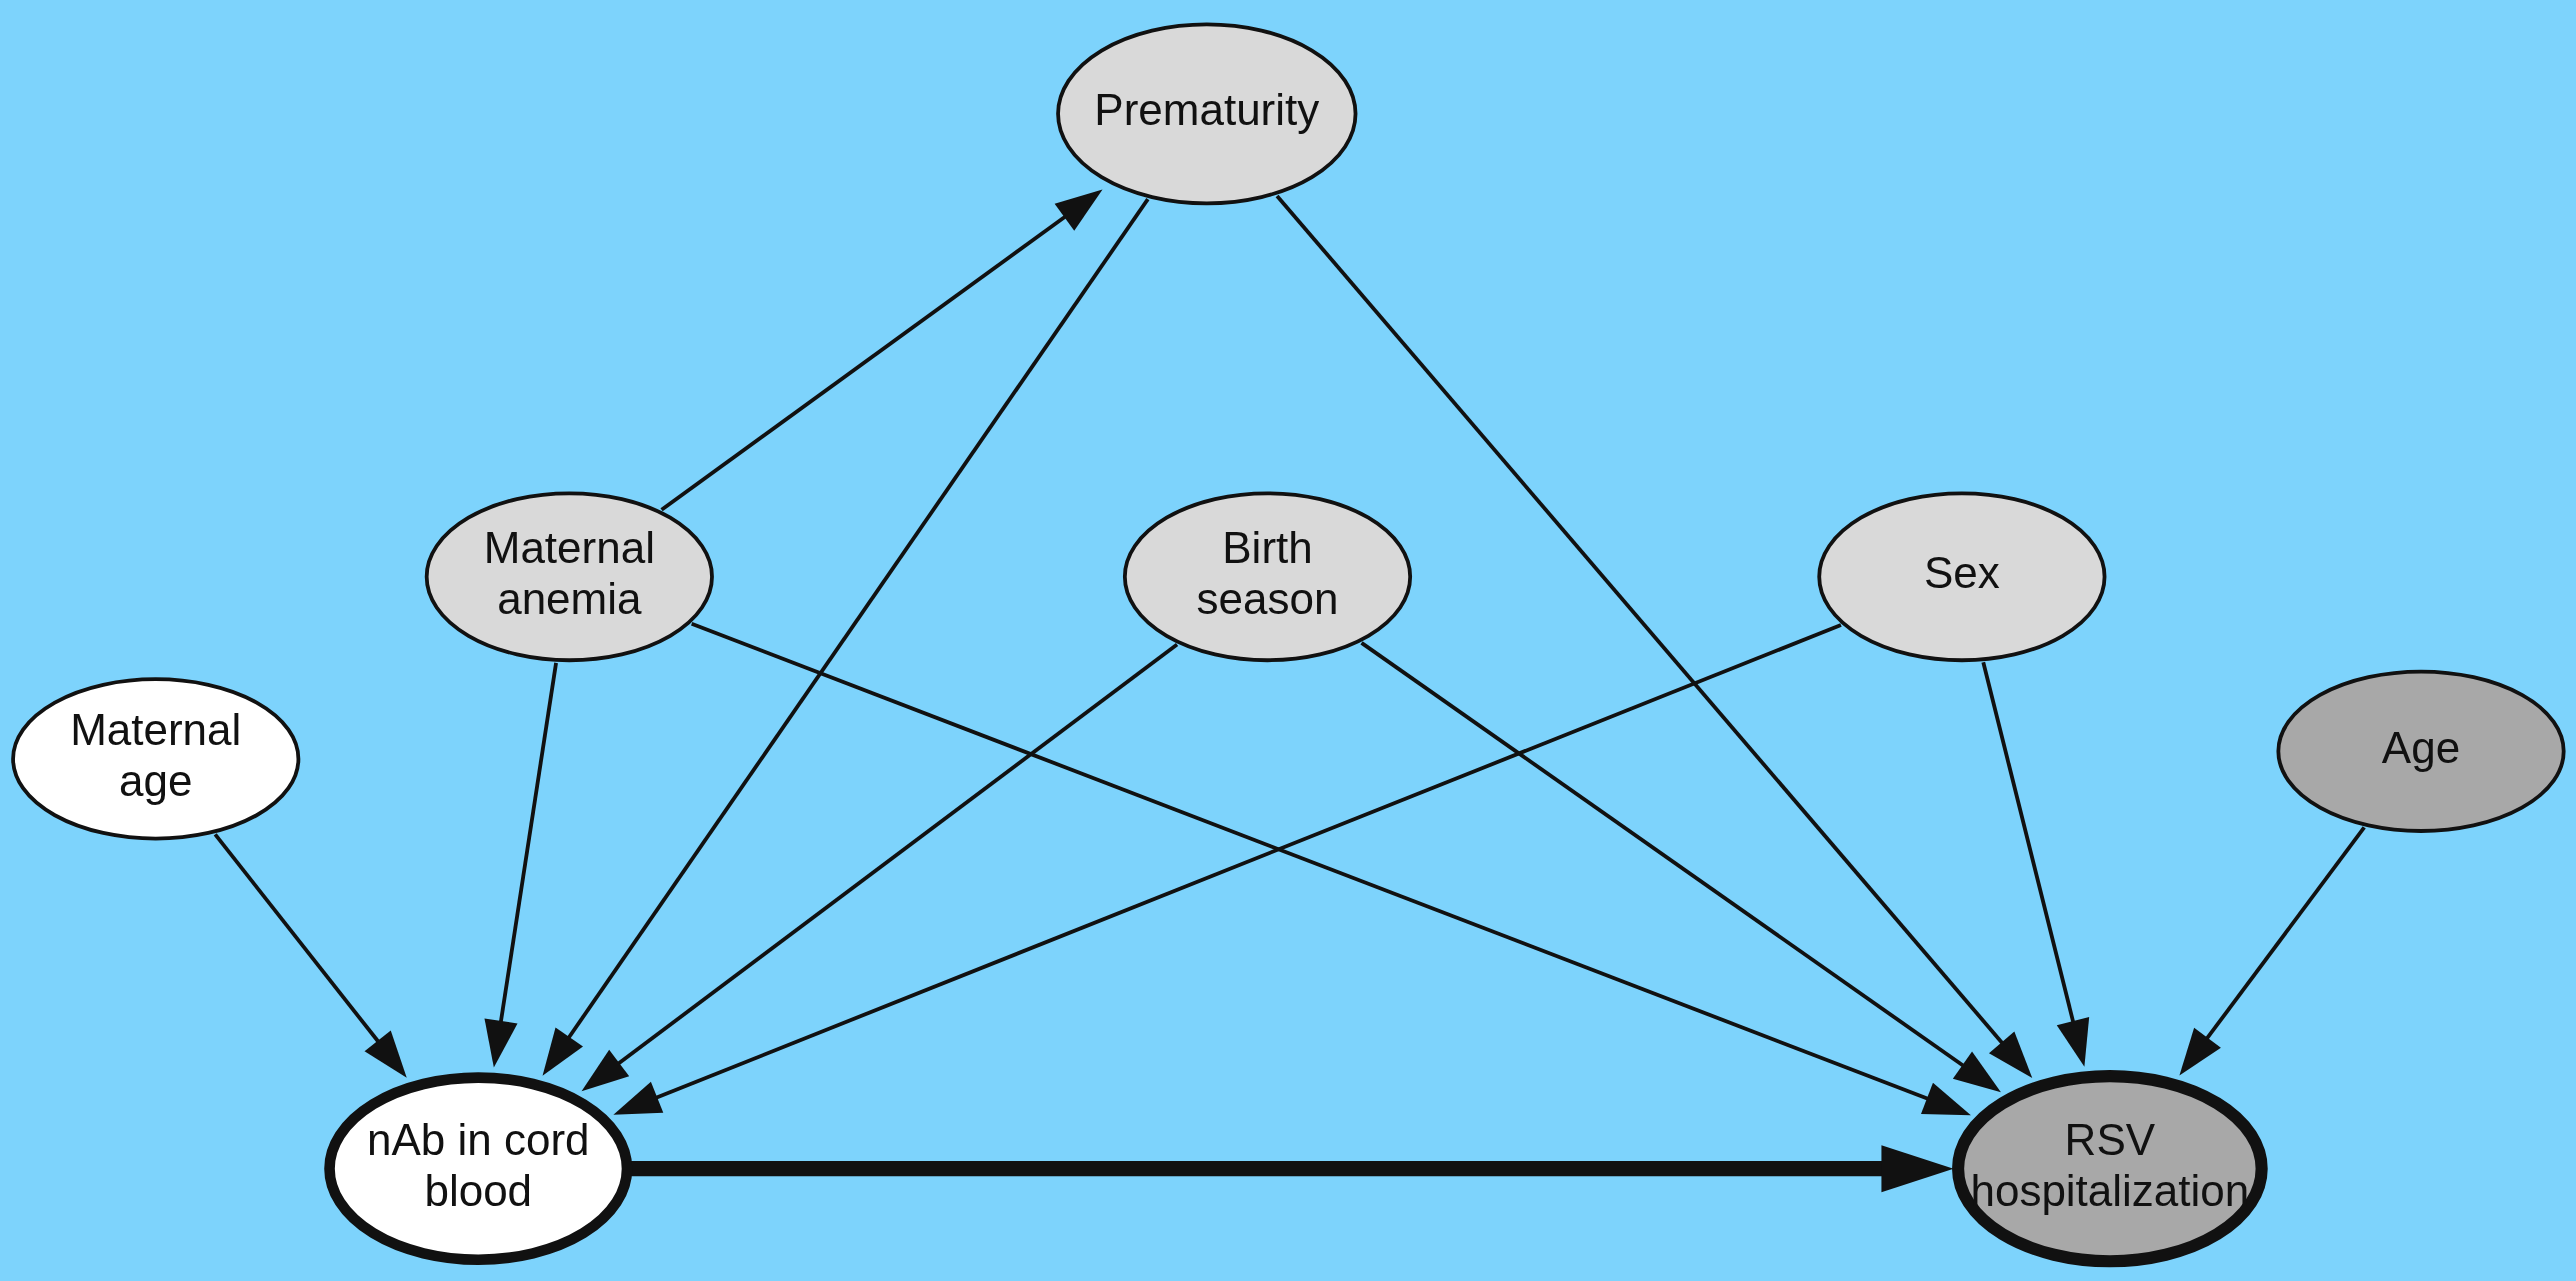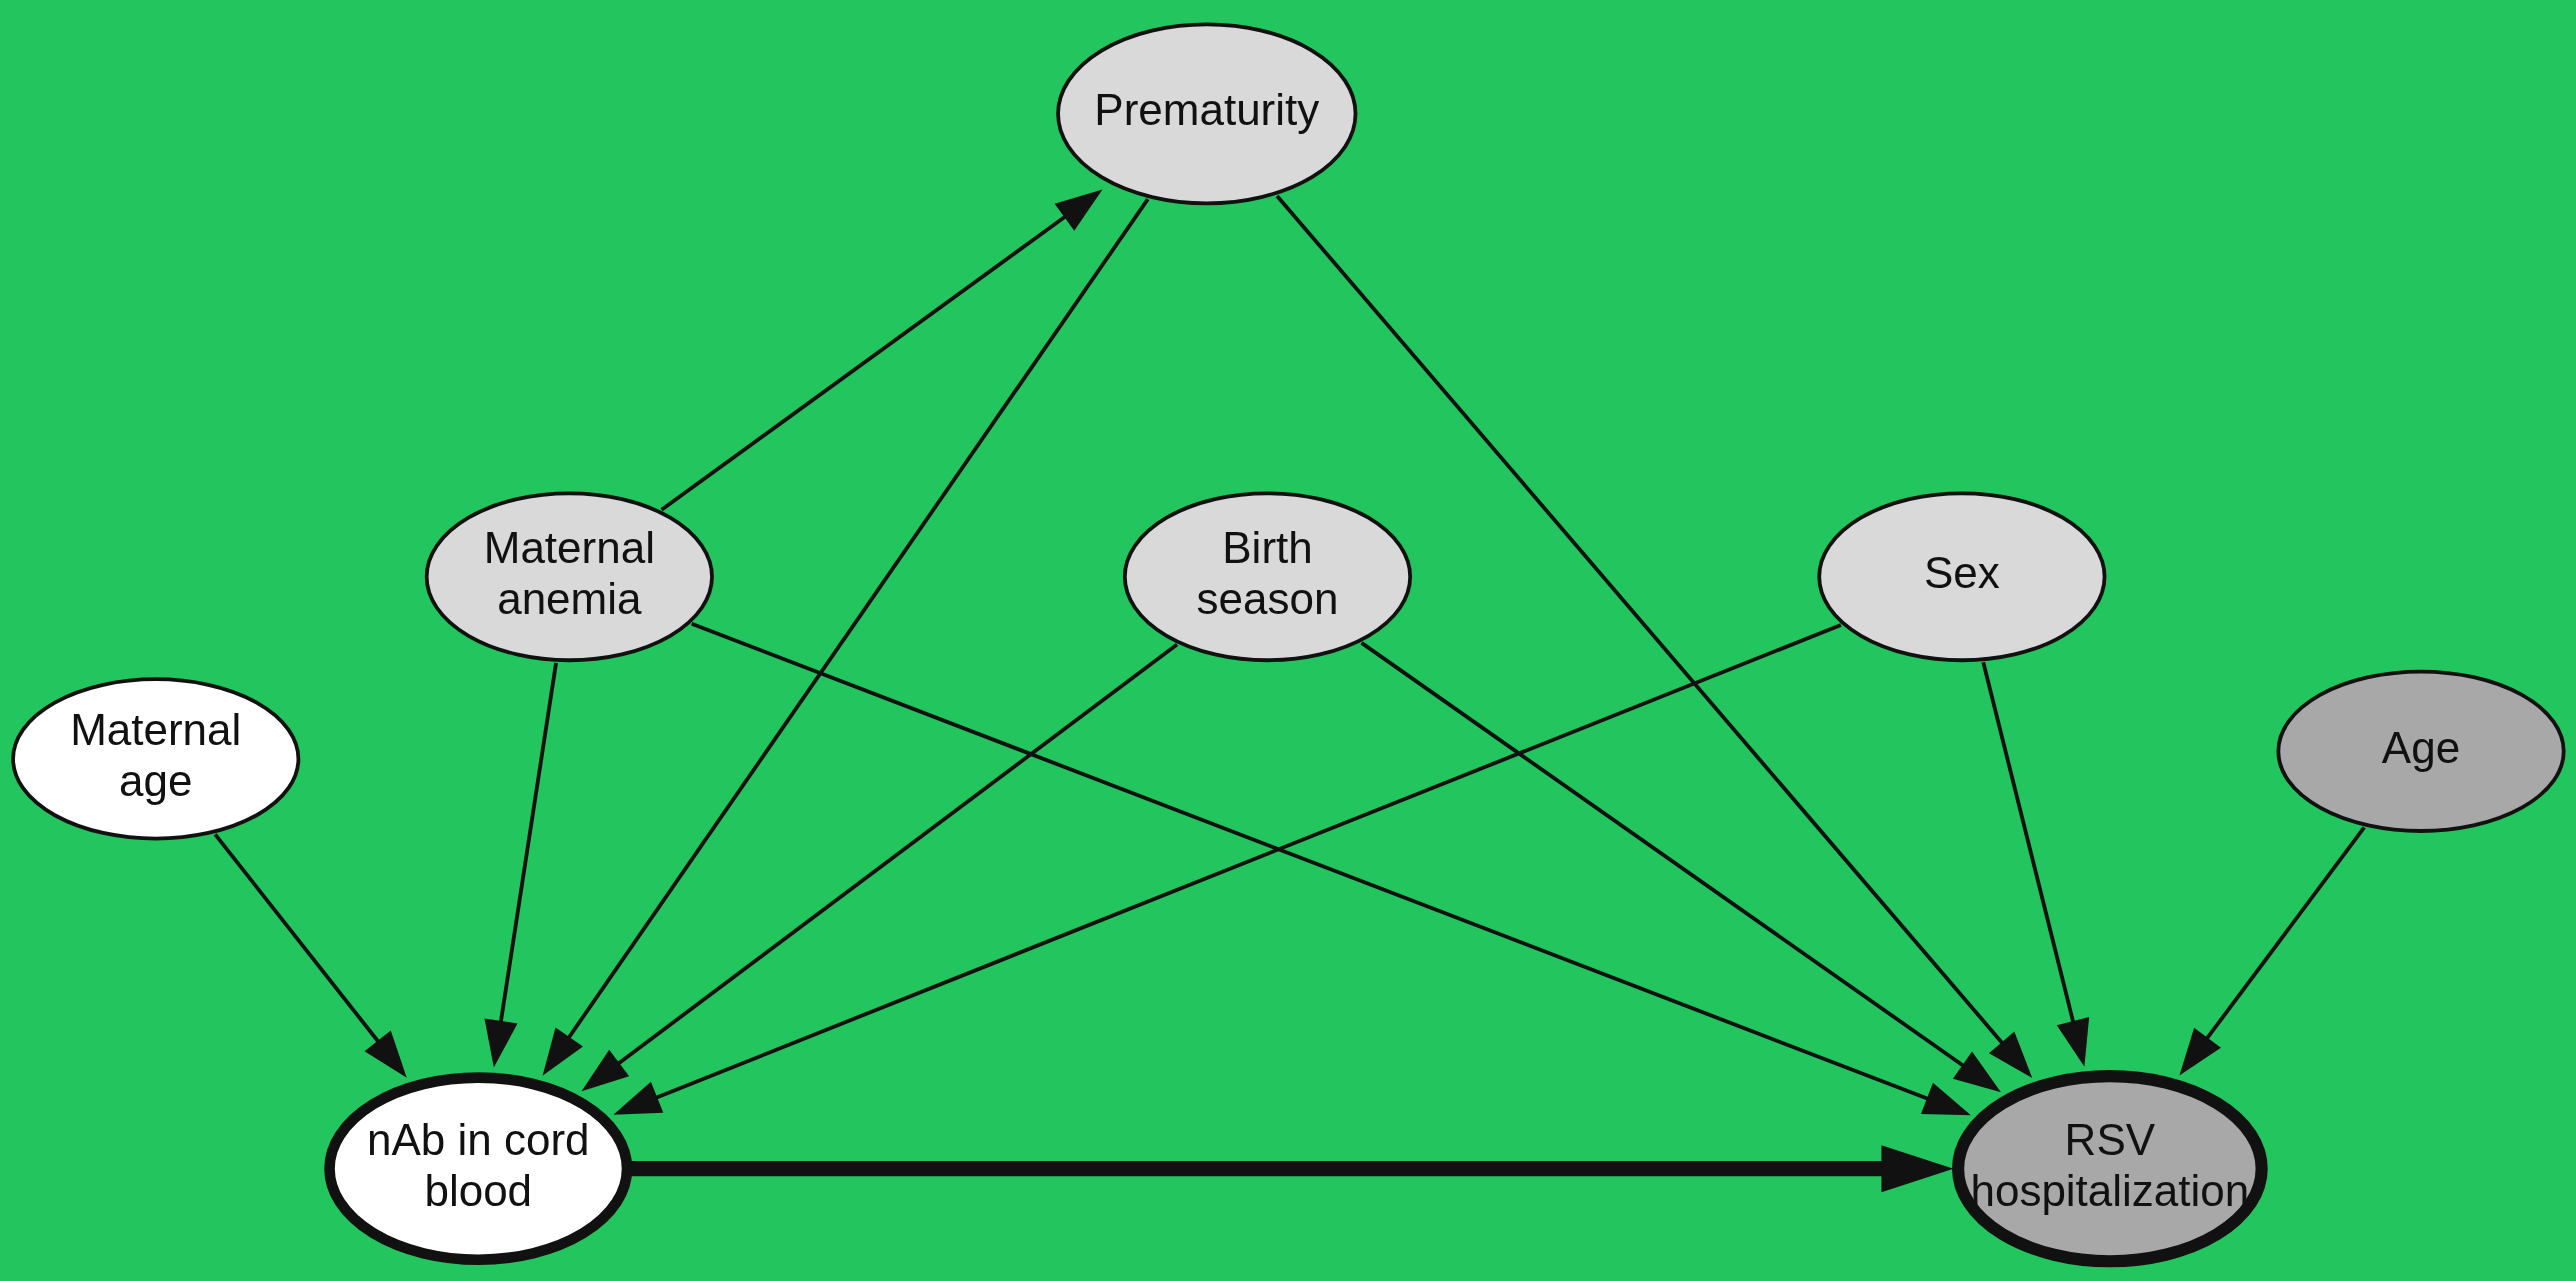--- a/index.html
+++ b/index.html
@@ -8,21 +8,21 @@
     padding: 0;
     background: #ffffff;
   }
   body {
     font-family: "Liberation Sans", sans-serif;
   }
   #dag-canvas {
     position: relative;
     width: 2576px;
     height: 1281px;
-    background: #22c55e;
+    background: #7dd3fc;
     overflow: hidden;
   }
   #dag-svg {
     position: absolute;
     left: 0;
     top: 0;
     width: 2576px;
     height: 1281px;
   }
   .node-ellipse {

